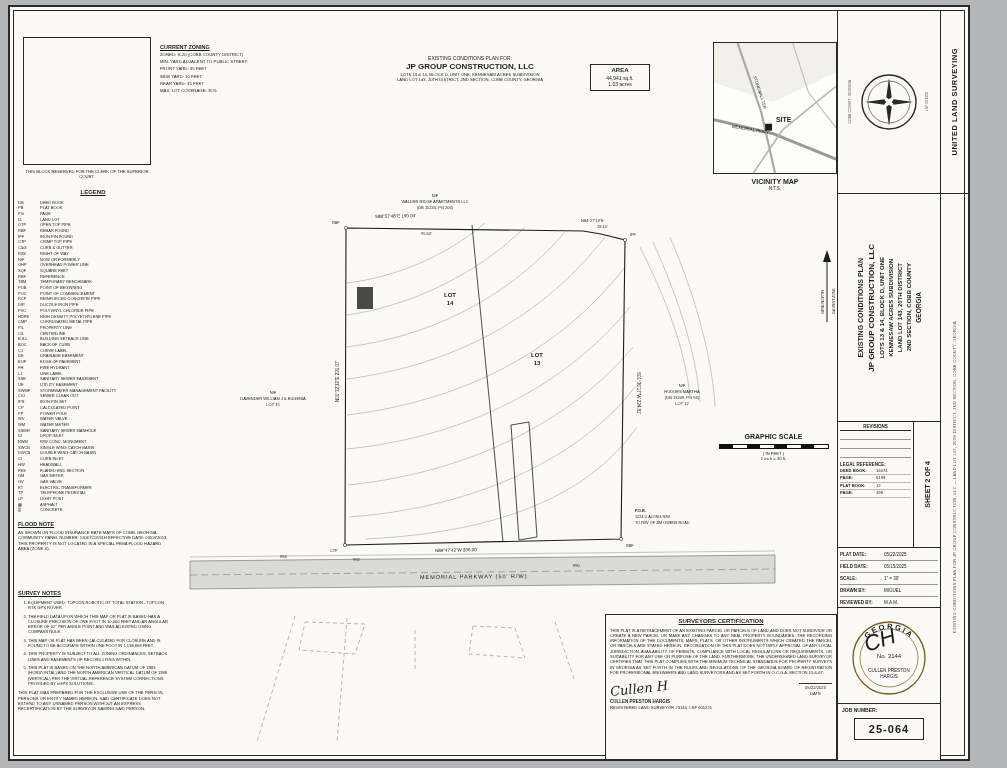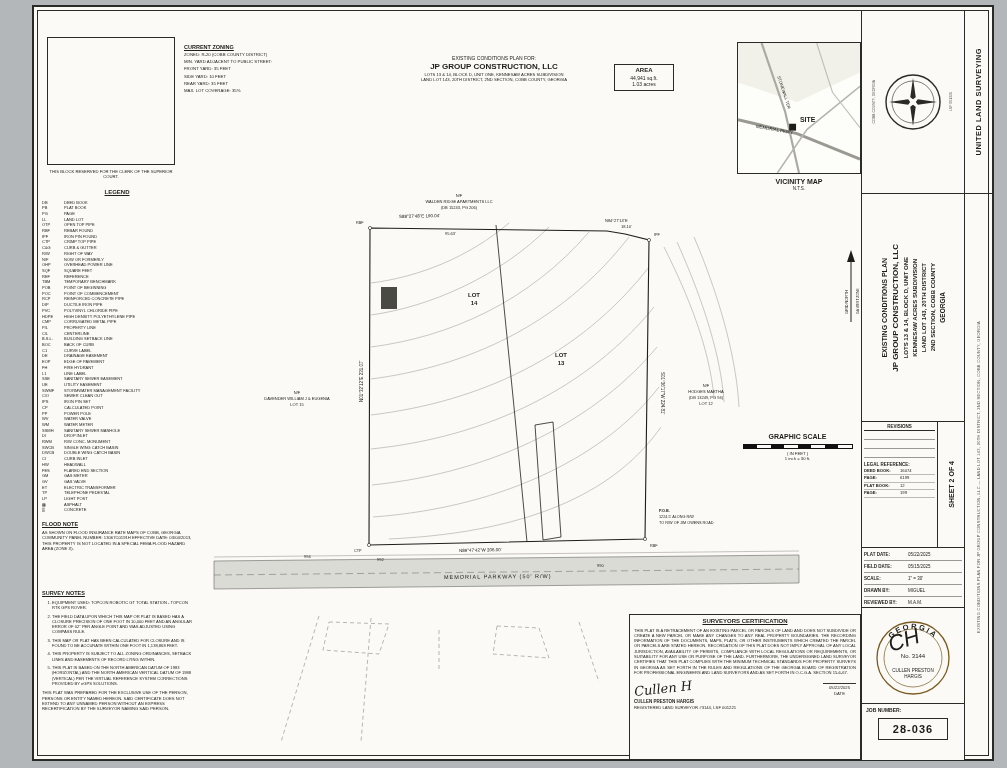--- a/index.html
+++ b/index.html
@@ -1,19 +1,19 @@
 <!DOCTYPE html>
 <html><head>
 <meta charset="utf-8">
 <style>
   *{margin:0;padding:0;box-sizing:border-box;}
   html,body{background:#b4b7ba;}
   body{font-family:"Liberation Sans",sans-serif;color:#1d1d1b;}
   #page{position:relative;width:1007px;height:768px;background:#b4b7ba;overflow:hidden;}
-  .sheet{position:absolute;left:32px;top:5px;width:962px;height:756px;background:#fbfaf6;border:2px solid #2a2a28;}
+  .sheet{position:absolute;left:8px;top:5px;width:962px;height:756px;background:#fbfaf6;border:2px solid #2a2a28;}
   .frame{position:absolute;inset:3px;border:1px solid #2a2a28;pointer-events:none;}
   .abs{position:absolute;}
   .b{font-weight:bold;}
   .ctr{text-align:center;}
   .u{text-decoration:underline;}
   .f35{font-size:3.5px;line-height:4.8px;}
   .f42{font-size:4.2px;line-height:5.4px;}
   .f45{font-size:4.5px;line-height:6px;}
   .f5{font-size:5px;line-height:6.5px;}
   .f55{font-size:5.5px;line-height:7px;}
@@ -656,21 +656,21 @@
         <text font-size="7.5" font-weight="bold" fill="#7a5c22" letter-spacing="2"><textPath href="#arcT" startOffset="50%" text-anchor="middle">GEORGIA</textPath></text>
         <text x="46" y="46" font-size="6" text-anchor="middle" fill="#7a5c22">No. 3144</text>
         <text x="46" y="60" font-size="4.6" text-anchor="middle" fill="#7a5c22">CULLEN PRESTON</text>
         <text x="46" y="66" font-size="4.6" text-anchor="middle" fill="#7a5c22">HARGIS</text>
         <text x="24" y="40" font-size="22" font-family="DejaVu Serif, serif" font-style="italic" fill="#33332e" transform="rotate(-18 24 40)">CH</text>
       </svg>
     </div>
 
     <div class="abs rc rc-job">
       <div class="f5 b">JOB NUMBER:</div>
-      <div class="job-val">28-036</div>
+      <div class="job-val">25-064</div>
     </div>
 
     <div class="abs rc-fine">
       <span class="vtext">EXISTING CONDITIONS PLAN FOR JP GROUP CONSTRUCTION, LLC — LAND LOT 143, 20TH DISTRICT, 2ND SECTION, COBB COUNTY, GEORGIA</span>
     </div>
 
   </div>
 </div>
 
 </body></html>

